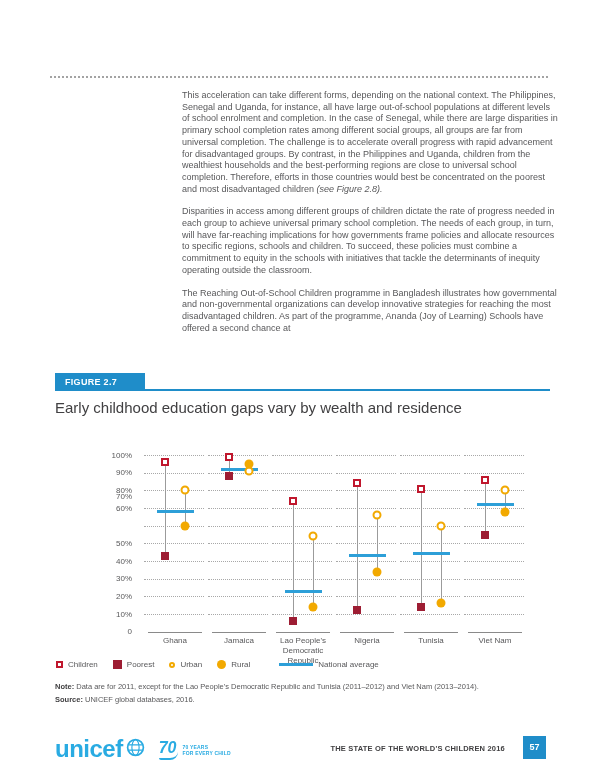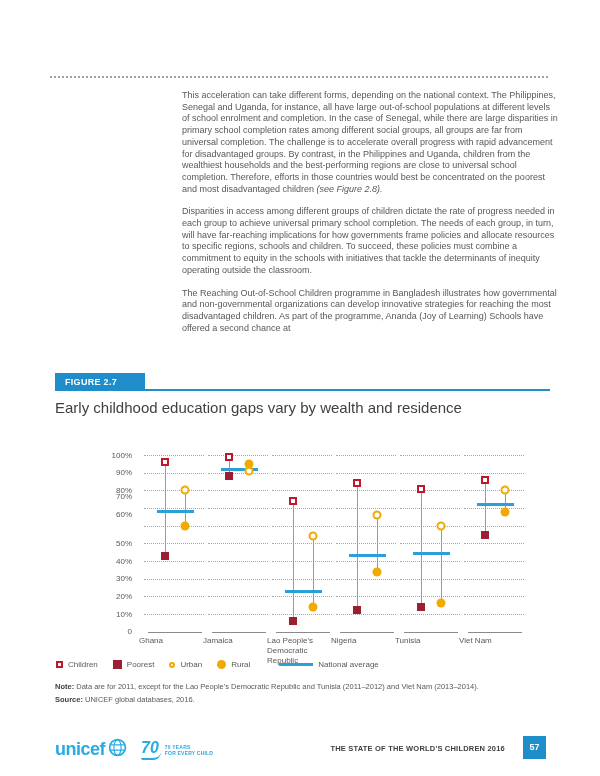--- a/index.html
+++ b/index.html
@@ -36,38 +36,38 @@
   .slot{position:absolute;top:0;height:212px;}
   .gridline{position:absolute;left:1px;right:3px;border-top:1px dotted var(--grid);}
   .baseline{position:absolute;left:5px;right:5px;border-top:1px solid #8a8a8a;}
   .vline{position:absolute;width:1px;background:#9b9b9b;}
   .avgline{position:absolute;height:3px;background:var(--avg-blue);}
   .mk{position:absolute;transform:translate(-50%,-50%);}
   .sq-open{width:8px;height:8px;border:2px solid var(--red);background:#fff;}
   .sq-fill{width:8px;height:8px;background:var(--maroon);}
   .ci-open{width:9px;height:9px;border:2px solid var(--amber);background:#fff;border-radius:50%;}
   .ci-fill{width:9px;height:9px;background:var(--amber);border-radius:50%;}
-  .country-label{position:absolute;top:188px;left:-4px;right:-4px;text-align:left;
+  .country-label{position:absolute;top:188px;left:-4px;right:-4px;text-align:center;
                  font-size:8px;line-height:9.8px;color:var(--body);white-space:pre-line;}
   
   .legend{position:absolute;left:56px;top:660px;display:flex;align-items:center;font-size:8px;color:var(--body);}
   .legend .li{display:flex;align-items:center;margin-right:15px;}
   .legend .swatch{display:inline-block;margin-right:5px;}
   .l-sq-open{width:7px;height:7px;border:2px solid var(--red);background:#fff;}
   .l-sq-fill{width:9px;height:9px;background:var(--maroon);}
   .l-ci-open{width:6px;height:6px;border:2px solid var(--amber);background:#fff;border-radius:50%;}
   .l-ci-fill{width:9px;height:9px;background:var(--amber);border-radius:50%;}
   .l-line{width:34px;height:3px;background:var(--avg-blue);margin-right:8px;margin-left:14px;}
   .note{position:absolute;left:55px;top:682px;width:500px;font-size:7.5px;color:var(--body);}
   .source{position:absolute;left:55px;top:695px;width:500px;font-size:7.5px;color:var(--body);}
   .b{font-weight:bold;color:#414042;}
   
   .footer{position:absolute;left:0;top:733px;width:600px;height:30px;}
   .logo-row{position:absolute;left:55px;top:3px;display:flex;align-items:center;}
-  .wordmark{font-size:18px;font-weight:bold;color:var(--unicef-blue);letter-spacing:-0.5px;line-height:22px;}
+  .wordmark{font-size:24px;font-weight:bold;color:var(--unicef-blue);letter-spacing:-0.5px;line-height:22px;}
   .globe{margin-left:3px;margin-top:2px;}
   .badge70{display:flex;align-items:center;margin-left:14px;margin-top:2px;}
   .n70{font-size:16px;font-weight:bold;font-style:italic;color:var(--unicef-blue);margin-right:4px;
        border-bottom:2px solid var(--unicef-blue);border-radius:0 0 8px 2px;padding:0 2px 1px 0;}
   .yrs{display:flex;flex-direction:column;justify-content:center;font-size:5px;font-weight:bold;
        color:var(--unicef-blue);line-height:6px;letter-spacing:.2px;}
   .report-title{position:absolute;right:95px;top:11px;font-size:7.5px;font-weight:bold;color:var(--ink);letter-spacing:.2px;}
   .pagenum{position:absolute;right:54px;top:3px;width:23px;height:23px;background:var(--blue);
            color:#fff;font-size:9px;font-weight:bold;text-align:center;line-height:23px;}
 </style>
@@ -87,21 +87,21 @@
   <div class="fig-rule"></div>
   <div class="fig-label">FIGURE 2.7</div>
   <div class="fig-title">Early childhood education gaps vary by wealth and residence</div>
 
   <div class="chart">
     <div class="yticks">
         <div class="ytick" style="top: 2.5px;">100%</div>
         <div class="ytick" style="top: 20.17px;">90%</div>
         <div class="ytick" style="top: 37.84px;">80%</div>
         <div class="ytick" style="top: 44px;">70%</div>
-        <div class="ytick" style="top: 62px;">60%</div>
+        <div class="ytick" style="top: 56px;">60%</div>
         <div class="ytick" style="top: 90.85px;">50%</div>
         <div class="ytick" style="top: 108.52px;">40%</div>
         <div class="ytick" style="top: 126.19px;">30%</div>
         <div class="ytick" style="top: 143.86px;">20%</div>
         <div class="ytick" style="top: 161.53px;">10%</div>
         <div class="ytick" style="top: 179.2px;">0</div>
       </div>
     <div class="plot">
         <div class="slot" style="left: 0px; width: 64px;">
           <div class="gridline" style="top: 7px;"></div>

